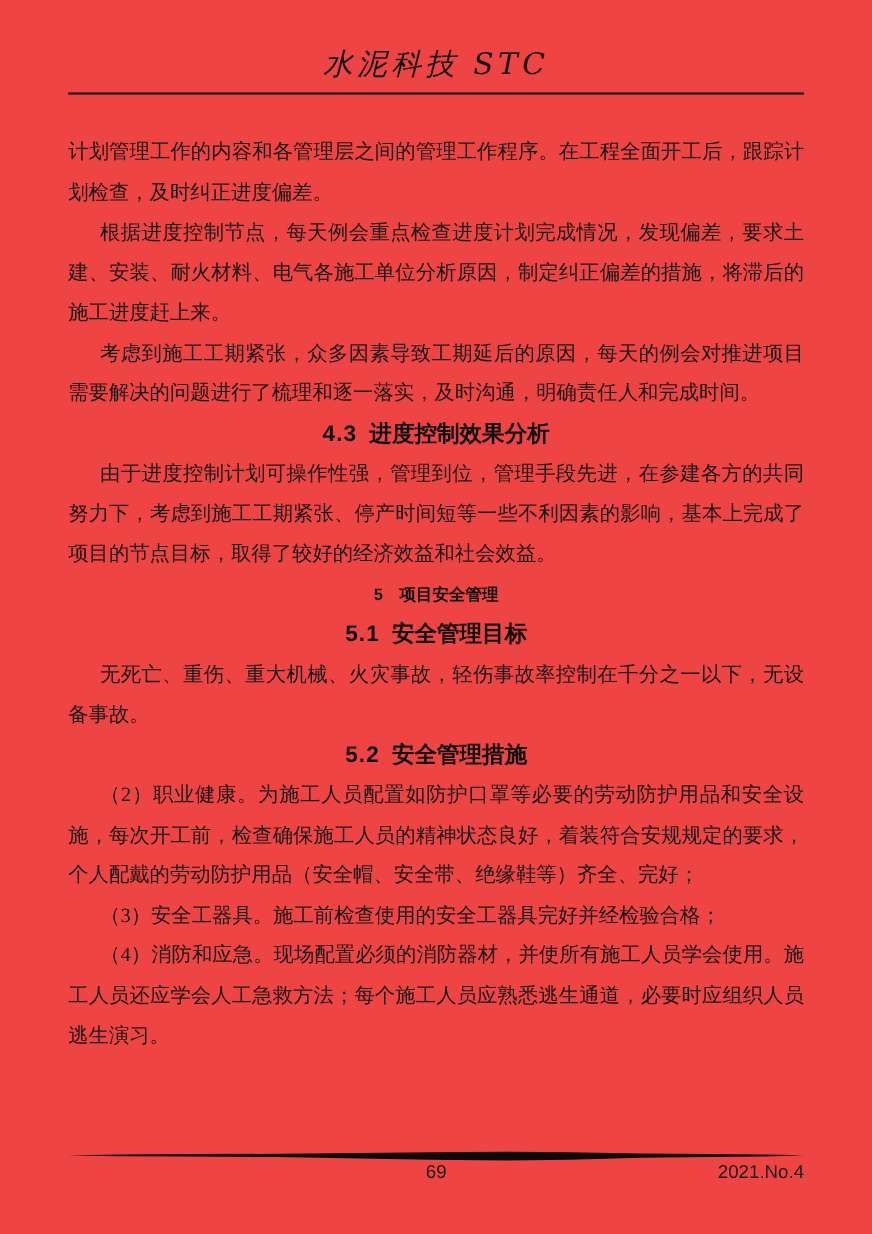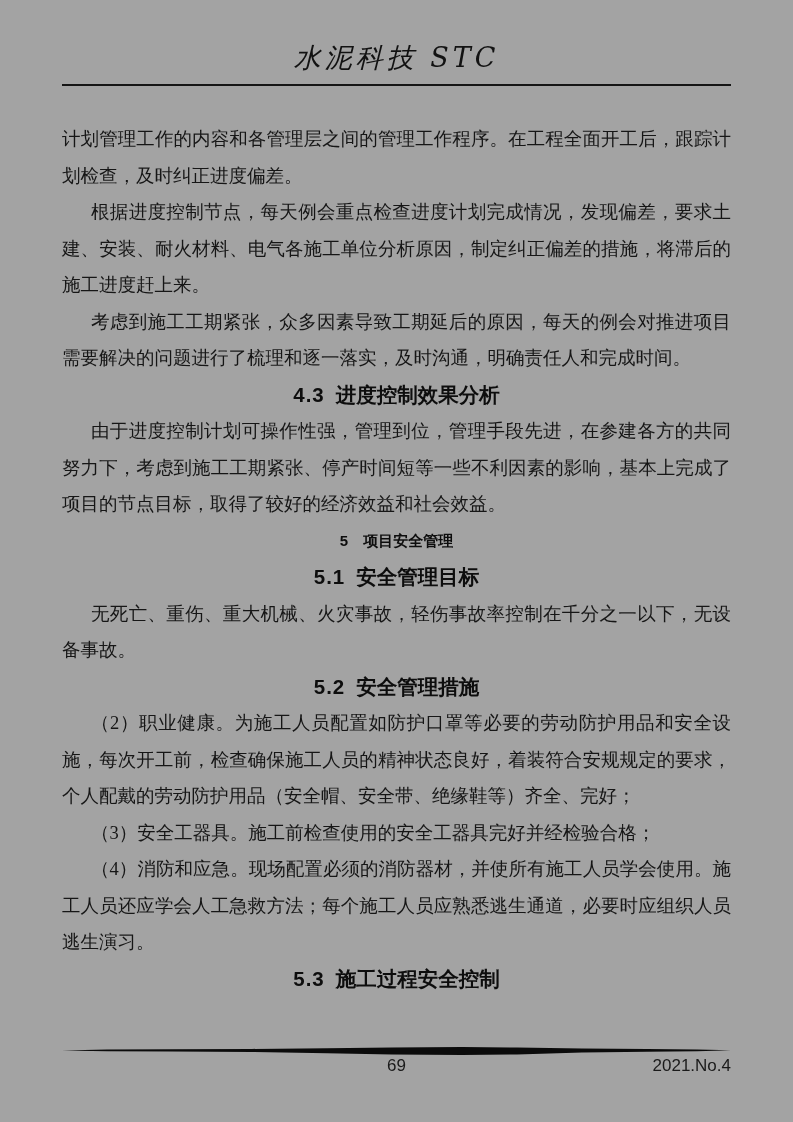--- a/index.html
+++ b/index.html
@@ -1,21 +1,21 @@
 <!DOCTYPE html>
 <html><head>
 <meta charset="utf-8">
 <style>
   * { margin: 0; padding: 0; box-sizing: border-box; }
   html, body { background: #ffffff; }
   .page {
     position: relative;
     width: 793px;
     height: 1122px;
-    background: #a3a3a3;
+    background: #ef4444;
     overflow: hidden;
     font-family: "Liberation Serif", "DejaVu Serif", serif;
     color: #161616;
   }
   
   .journal-title {
     position: absolute;
     top: 40px;
     left: 0;
     width: 100%;
@@ -113,21 +113,20 @@
     <h3 class="heading"><span class="h-num">5.1</span><span>安全管理目标</span></h3>
 
     <p>无死亡、重伤、重大机械、火灾事故，轻伤事故率控制在千分之一以下，无设备事故。</p>
 
     <h3 class="heading"><span class="h-num">5.2</span><span>安全管理措施</span></h3>
 
     <p>（2）职业健康。为施工人员配置如防护口罩等必要的劳动防护用品和安全设施，每次开工前，检查确保施工人员的精神状态良好，着装符合安规规定的要求，个人配戴的劳动防护用品（安全帽、安全带、绝缘鞋等）齐全、完好；</p>
     <p>（3）安全工器具。施工前检查使用的安全工器具完好并经检验合格；</p>
     <p>（4）消防和应急。现场配置必须的消防器材，并使所有施工人员学会使用。施工人员还应学会人工急救方法；每个施工人员应熟悉逃生通道，必要时应组织人员逃生演习。</p>
 
-    <h3 class="heading"><span class="h-num">5.3</span><span>施工过程安全控制</span></h3>
   </main>
 
   <footer>
     <svg class="footer-rule" viewBox="0 0 669 10" preserveAspectRatio="none" aria-hidden="true">
       <polygon fill="#0b0b0b" points="
         0,4.4 45,3.6 110,3.2 190,2.9 265,2.2 330,1.6 400,1.1 455,1.6 520,2.6 585,3.1 635,3.5 669,4.3
         635,5.3 585,5.8 520,6.6 455,8.4 400,9.0 330,8.4 265,7.2 190,5.9 110,5.4 45,5.2"></polygon>
     </svg>
     <div class="footer-line">
       <span class="page-number">69</span>

